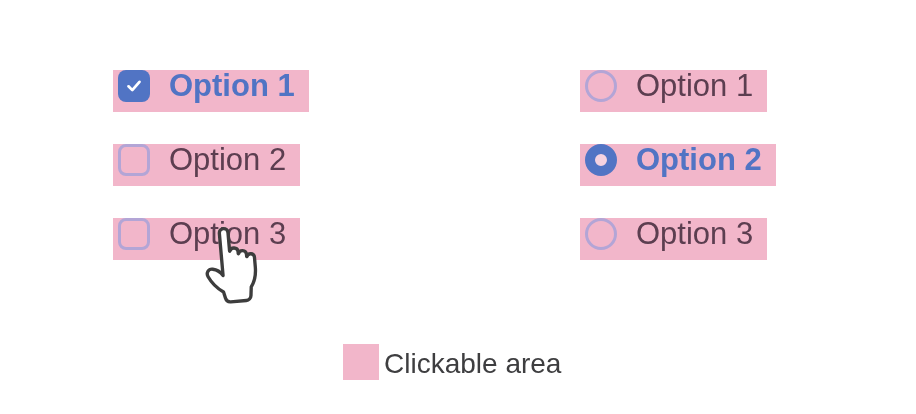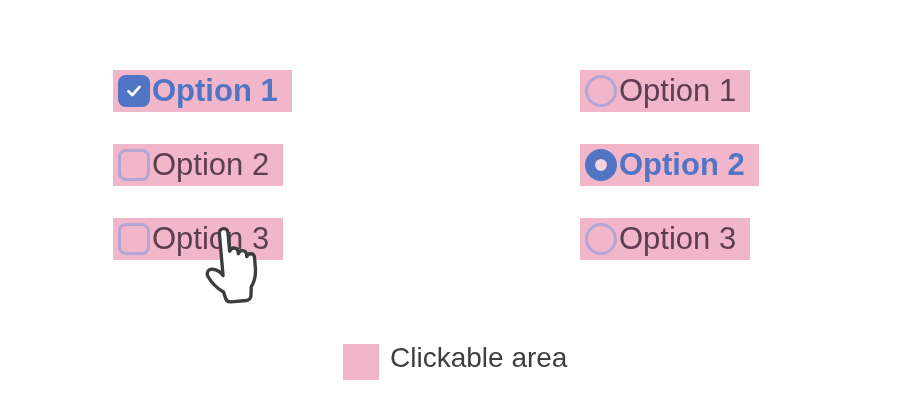--- a/index.html
+++ b/index.html
@@ -29,22 +29,21 @@
     top: 70px;
     display: flex;
     flex-direction: column;
     gap: 32px;
   }
   .option-col.checkboxes { left: 113px; }
   .option-col.radios     { left: 580px; }
 
   .option-row {
     display: flex;
-    align-items: center;
-    gap: 2px;
+    gap: 19px;
     height: 42px;
     padding: 0 14px 0 5px;
     background: var(--clickable-pink);
     width: max-content;
     cursor: pointer;
     user-select: none;
   }
 
   .control {
     flex: none;
@@ -89,22 +88,22 @@
     transform: rotate(-5deg);
     transform-origin: 34px 8px;
     pointer-events: none;
   }
 
   .legend {
     position: absolute;
     left: 343px;
     top: 344px;
     display: flex;
-    align-items: flex-start;
-    gap: 11px;
+    align-items: flex-end;
+    gap: 5px;
   }
   .legend-swatch {
     flex: none;
     width: 36px;
     height: 36px;
     background: var(--clickable-pink);
   }
   .legend-label {
     font-size: 28px;
     line-height: 1;

